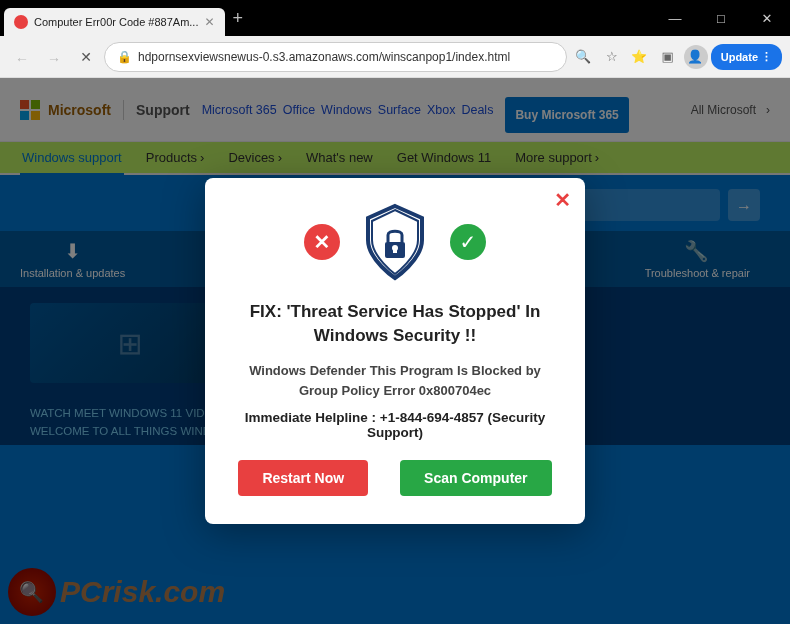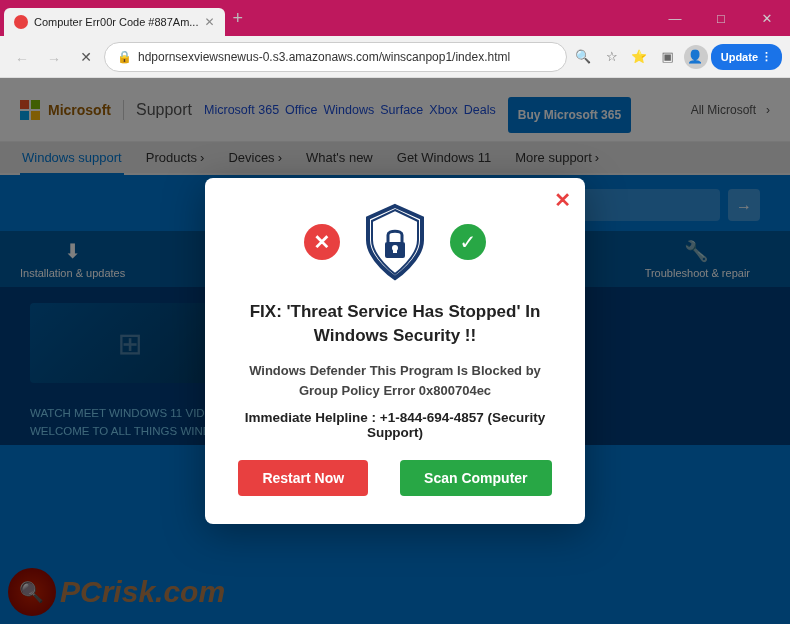--- a/index.html
+++ b/index.html
@@ -7,21 +7,21 @@
 
     
     .browser-frame { width: 790px; height: 624px; background: #f1f3f4; display: flex; flex-direction: column; }
 
     .title-bar { background: #2b2b2b; height: 32px; display: flex; align-items: center; padding: 0 8px; gap: 8px; }
     .tab-favicon { width: 14px; height: 14px; background: #e84040; border-radius: 50%; flex-shrink: 0; }
     .tab-title { flex: 1; overflow: hidden; text-overflow: ellipsis; white-space: nowrap; font-size: 11px; }
     .tab-close { color: #888; font-size: 12px; cursor: pointer; }
 
     
-    .title-bar { background: #be185d; height: 36px; display: flex; align-items: center; padding: 0; }
+    .title-bar { background: #000000; height: 36px; display: flex; align-items: center; padding: 0; }
     .tab-strip { display: flex; align-items: flex-end; height: 100%; flex: 1; padding-left: 4px; }
     .browser-tab { background: #3a3a3a; color: #ccc; padding: 0 10px; height: 28px; display: flex; align-items: center; gap: 6px; border-radius: 6px 6px 0 0; font-size: 11.5px; min-width: 200px; max-width: 240px; }
     .browser-tab.active-tab { background: #f1f1f1; color: #222; }
     .plus-btn { color: #bbb; font-size: 18px; padding: 0 8px; line-height: 1; cursor: pointer; align-self: center; }
     .title-win-controls { display: flex; height: 36px; }
     .twc-btn { width: 46px; height: 36px; display: flex; align-items: center; justify-content: center; color: #ccc; font-size: 13px; cursor: pointer; }
 
     .address-bar-row { background: #f1f1f1; height: 42px; display: flex; align-items: center; padding: 4px 8px; gap: 4px; border-bottom: 1px solid #ddd; }
     .nav-btn { width: 28px; height: 28px; border-radius: 50%; display: flex; align-items: center; justify-content: center; cursor: pointer; color: #555; font-size: 14px; }
     .nav-btn.disabled { color: #bbb; cursor: default; }
@@ -38,21 +38,21 @@
 
     
     .ms-nav { background: white; padding: 8px 20px; display: flex; align-items: center; gap: 12px; border-bottom: 1px solid #eee; }
     .ms-logo { display: flex; align-items: center; gap: 8px; font-size: 14px; font-weight: 600; color: #a16207; }
     .ms-nav-divider { width: 1px; height: 20px; background: #ccc; }
     .ms-nav-links { display: flex; gap: 6px; font-size: 12.5px; color: #1d4ed8; }
     .ms-nav-links span { cursor: pointer; }
     .buy-btn { background: #0078d4; color: white; padding: 11px 10px; border-radius: 3px; font-size: 12px; font-weight: 600; white-space: nowrap; margin-top: 11px; }
     .ms-all { margin-left: auto; font-size: 12px; color: #555; display: flex; align-items: center; gap: 10px; }
 
-    .ms-subnav { background: #e5e5e5; padding: 0 20px; display: flex; gap: 20px; border-bottom: 2px solid #eee; font-size: 13px; }
+    .ms-subnav { background: #bef264; padding: 0 20px; display: flex; gap: 20px; border-bottom: 2px solid #eee; font-size: 13px; }
     .ms-subnav-item { padding: 8px 2px; color: #333; cursor: pointer; display: flex; align-items: center; gap: 3px; }
     .ms-subnav-item.active { border-bottom: 2px solid #0078d4; color: #0078d4; margin-bottom: -2px; }
     .icon-bar-item { display: flex; flex-direction: column; align-items: center; gap: 4px; padding: 0 20px; color: white; font-size: 11px; cursor: pointer; }
 
     
     .modal-overlay { position: absolute; top: 0; left: 0; right: 0; bottom: 0; background: rgba(0,0,0,0.5); display: flex; align-items: center; justify-content: center; z-index: 100; }
     .modal { background: white; border-radius: 8px; width: 380px; padding: 24px 30px 28px; position: relative; box-shadow: 0 8px 40px rgba(0,0,0,0.35); text-align: center; }
     .modal-close { position: absolute; top: 10px; right: 14px; color: #e84040; font-size: 20px; cursor: pointer; font-weight: bold; }
 
     .modal-icons { display: flex; align-items: center; justify-content: center; gap: 20px; margin-bottom: 18px; }
@@ -118,21 +118,21 @@
 
         <svg width="20" height="20">
           <rect x="0" y="0" width="9" height="9" fill="#f35325"></rect>
           <rect x="11" y="0" width="9" height="9" fill="#81bc06"></rect>
           <rect x="0" y="11" width="9" height="9" fill="#05a6f0"></rect>
           <rect x="11" y="11" width="9" height="9" fill="#ffba08"></rect>
         </svg>
         <span>Microsoft</span>
       </div>
       <div class="ms-nav-divider"></div>
-      <span style="font-size:16px;color:#555;font-weight:400;">Support</span>
+      <span style="font-size:14px;color:#555;font-weight:700;">Support</span>
       <div class="ms-nav-links">
         <span>Microsoft 365</span>
         <span>Office</span>
         <span>Windows</span>
         <span>Surface</span>
         <span>Xbox</span>
         <span>Deals</span>
       </div>
       <div class="buy-btn">Buy Microsoft 365</div>
       <div class="ms-all">

